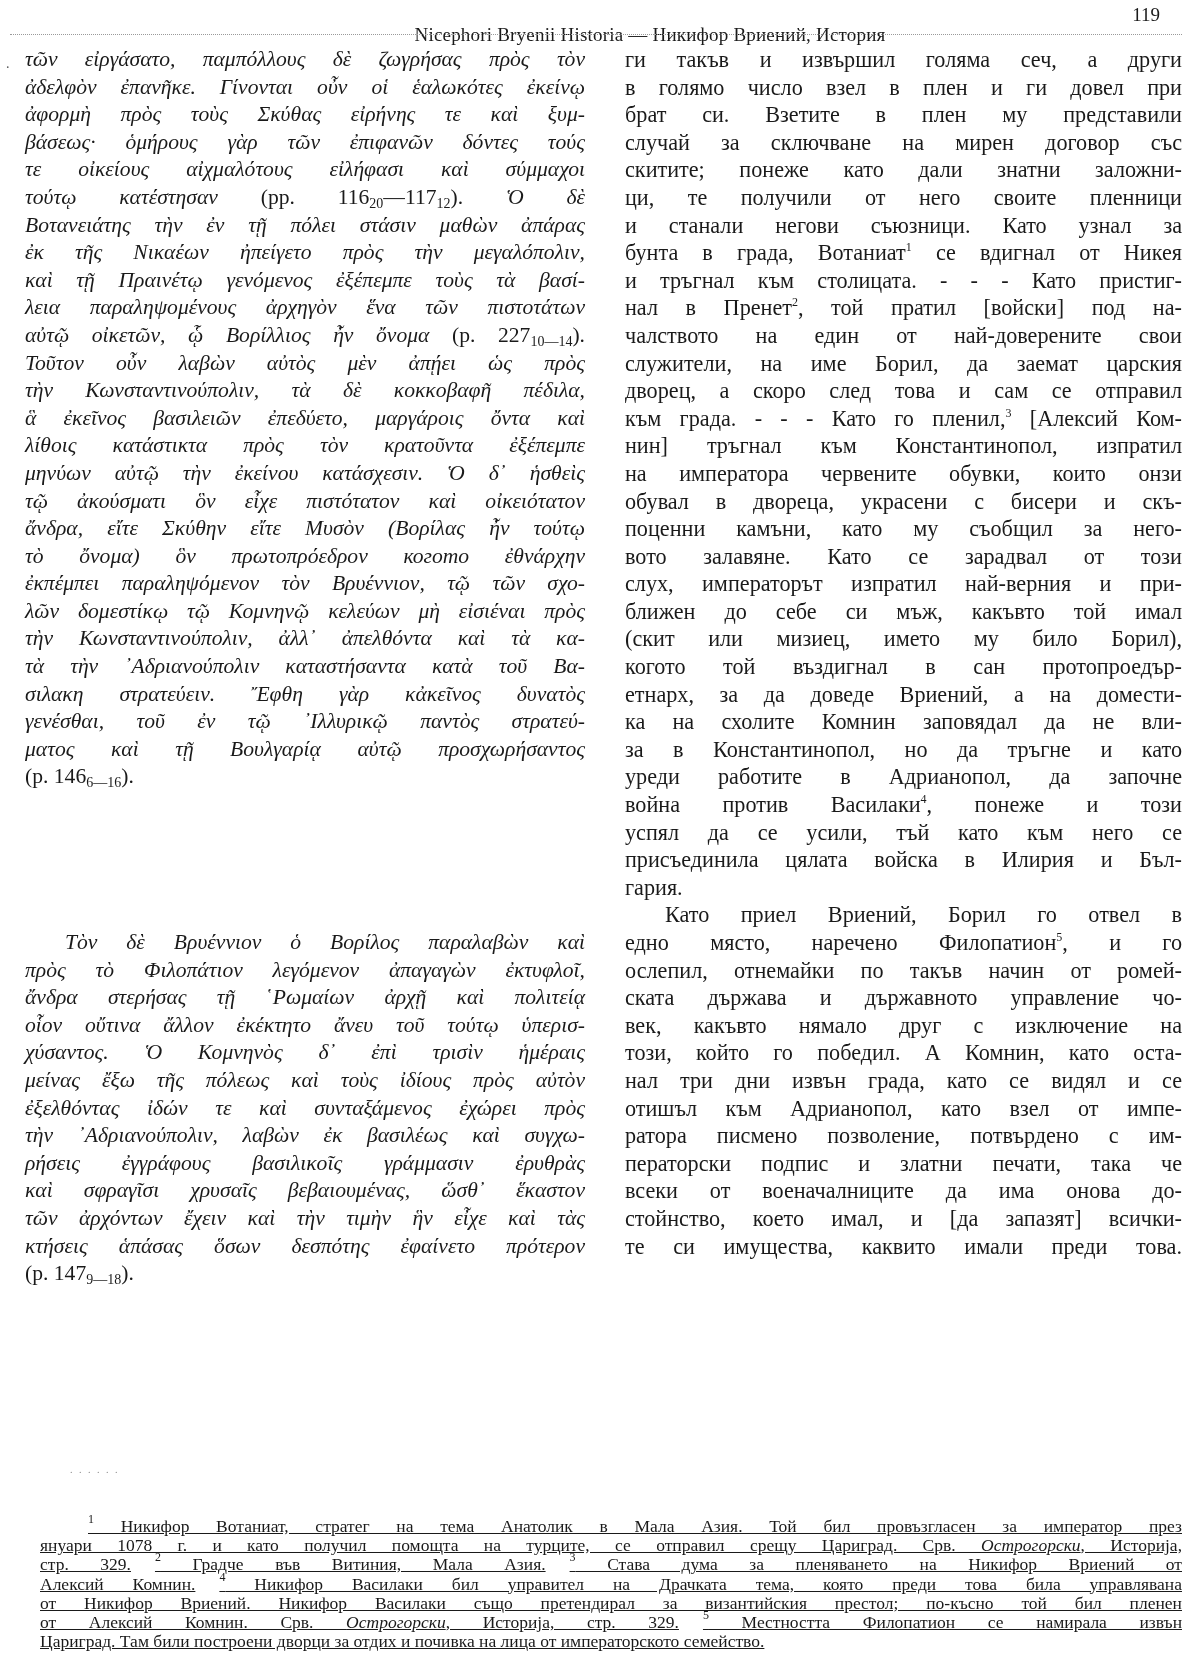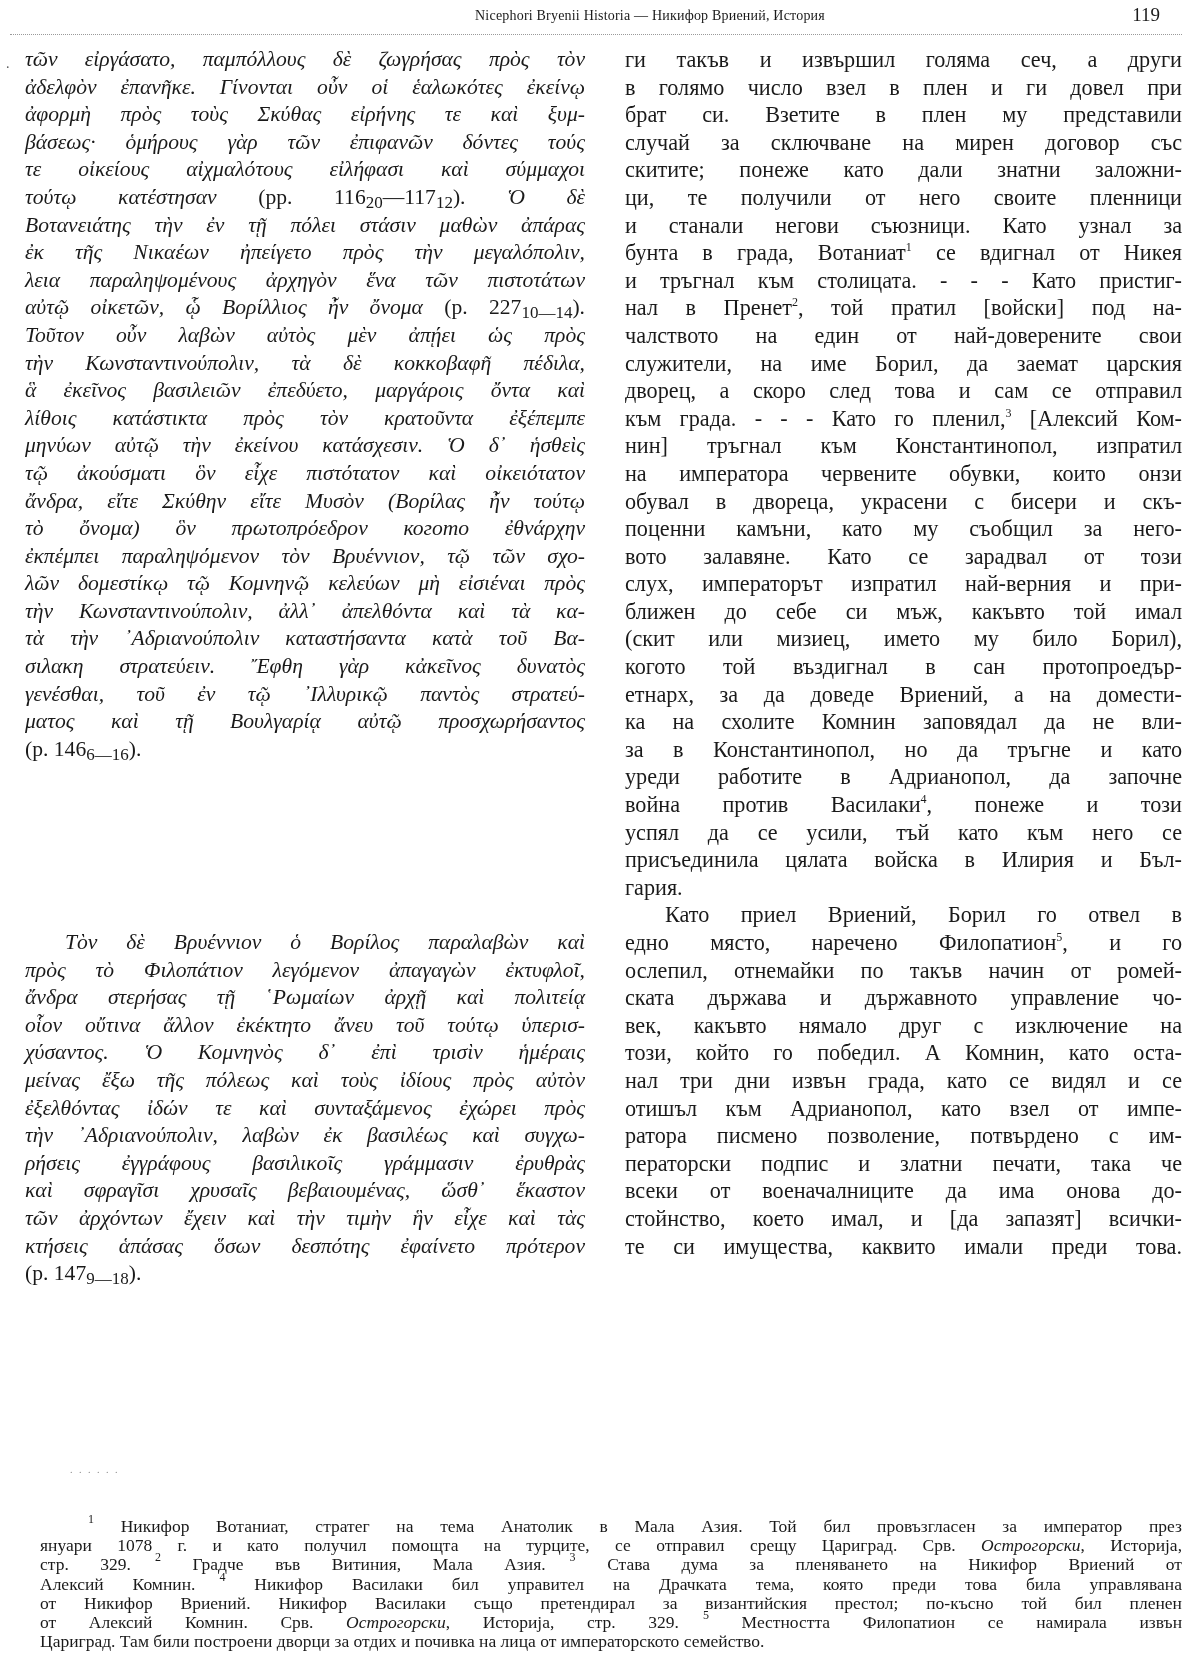--- a/index.html
+++ b/index.html
@@ -5,51 +5,51 @@
   html, body { margin: 0; padding: 0; background: #ffffff; }
   body {
     width: 1200px; height: 1670px; position: relative; overflow: hidden;
     color: #1a1a1a;
     font-family: "Liberation Serif", "DejaVu Serif", serif;
   }
   .header {
     position: absolute; left: 0; top: 0; width: 1200px; height: 34px;
   }
   .header-title {
-    position: absolute; left: 370px; top: 8px; width: 560px; text-align: center;
-    font-size: 14px; letter-spacing: 0.2px;
+    position: absolute; left: 370px; top: 24px; width: 560px; text-align: center;
+    font-size: 19px; letter-spacing: 0.2px;
   }
   .page-number {
     position: absolute; right: 40px; top: 4px; font-size: 19px;
   }
   .header-rule {
     position: absolute; left: 10px; right: 18px; top: 34px; height: 0;
     border-top: 1px dotted #9a9a9a;
   }
   .col {
     position: absolute; font-size: 21.6px; line-height: 27.6px;
   }
   .col-greek { left: 25px; width: 560px; font-style: italic; }
   .col-bg { left: 625px; width: 557px; font-size: 22.2px; line-height: 27.6px; }
   .line { display: block; text-align: justify; text-align-last: justify; white-space: nowrap; height: 27.6px; overflow: visible; }
   .line.last { text-align-last: left; }
   .line.indent { padding-left: 40px; }
   .line .upright { font-style: normal; }
-  sub { font-size: 17px; vertical-align: -4px; line-height: 0; font-style: normal; }
+  sub { font-size: 14px; vertical-align: -4px; line-height: 0; font-style: normal; }
   sup { font-size: 12px; vertical-align: 9px; line-height: 0; }
   .greek-block-1 { top: 46px; }
   .greek-block-2 { top: 929px; }
   .bg-block { top: 46px; }
   .leading-dot { position: absolute; left: 6px; top: 56px; font-size: 14px; color: #555; }
   .footnote-sep { position: absolute; left: 70px; top: 1464px; font-size: 10px; color: #888; letter-spacing: 2px; }
   .footnotes {
     position: absolute; left: 40px; top: 1517px; width: 1142px;
     font-size: 17.5px; line-height: 19.2px;
   }
-  .fn-line { display: block; white-space: nowrap; text-align: justify; text-align-last: justify; height: 19.2px; }
+  .fn-line { display: block; white-space: nowrap; text-align: justify; text-align-last: justify; height: 19.2px; text-decoration: underline; }
   .fn-line.first { padding-left: 48px; }
   .fn-line.last { text-align-last: left; }
   .fn-line i { font-style: italic; }
   .fn-gap { display: inline-block; width: 24px; }
 </style>
 </head>
 <body>
 
 <div class="header">
   <span class="header-title">Nicephori Bryenii Historia — Никифор Вриений, История</span>
@@ -65,20 +65,21 @@
   <span class="line">ἀφορμὴ πρὸς τοὺς Σκύθας εἰρήνης τε καὶ ξυμ-</span>
   <span class="line">βάσεως· ὁμήρους γὰρ τῶν ἐπιφανῶν δόντες τούς</span>
   <span class="line">τε οἰκείους αἰχμαλότους εἰλήφασι καὶ σύμμαχοι</span>
   <span class="line">
     <span>τούτῳ κατέστησαν</span>
     <span class="upright"><span>(pp.</span> <span>116</span><sub>20</sub><span>—</span><span>117</span><sub>12</sub><span>).</span></span>
     <span>Ὁ δὲ</span>
   </span>
   <span class="line">Βοτανειάτης τὴν ἐν τῇ πόλει στάσιν μαθὼν ἀπάρας</span>
   <span class="line">ἐκ τῆς Νικαέων ἠπείγετο πρὸς τὴν μεγαλόπολιν,</span>
+  <span class="line">καὶ τῇ Πραινέτῳ γενόμενος ἐξέπεμπε τοὺς τὰ βασί-</span>
   <span class="line">λεια παραληψομένους ἀρχηγὸν ἕνα τῶν πιστοτάτων</span>
   <span class="line">
     <span>αὐτῷ οἰκετῶν, ᾧ Βορίλλιος ἦν ὄνομα</span>
     <span class="upright"><span>(p.</span> <span>227</span><sub>10—14</sub><span>).</span></span>
   </span>
   <span class="line">Τοῦτον οὖν λαβὼν αὐτὸς μὲν ἀπῄει ὡς πρὸς</span>
   <span class="line">τὴν Κωνσταντινούπολιν, τὰ δὲ κοκκοβαφῆ πέδιλα,</span>
   <span class="line">ἃ ἐκεῖνος βασιλειῶν ἐπεδύετο, μαργάροις ὄντα καὶ</span>
   <span class="line">λίθοις κατάστικτα πρὸς τὸν κρατοῦντα ἐξέπεμπε</span>
   <span class="line">μηνύων αὐτῷ τὴν ἐκείνου κατάσχεσιν. Ὁ δ᾿ ἡσθεὶς</span>

